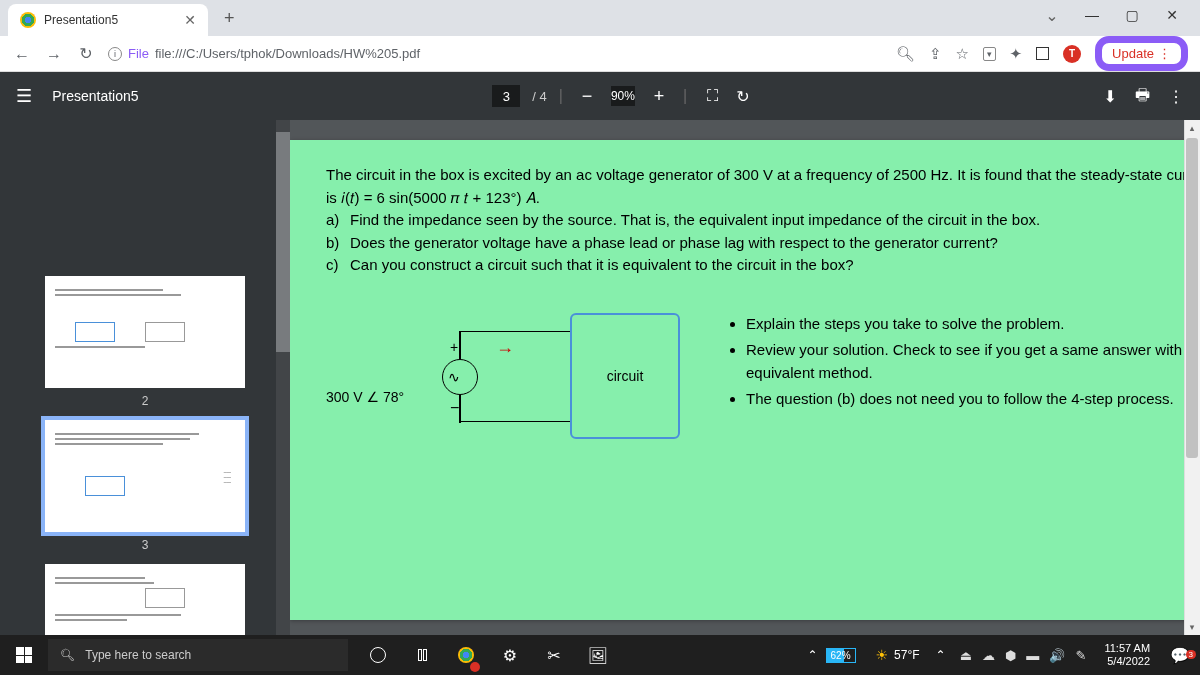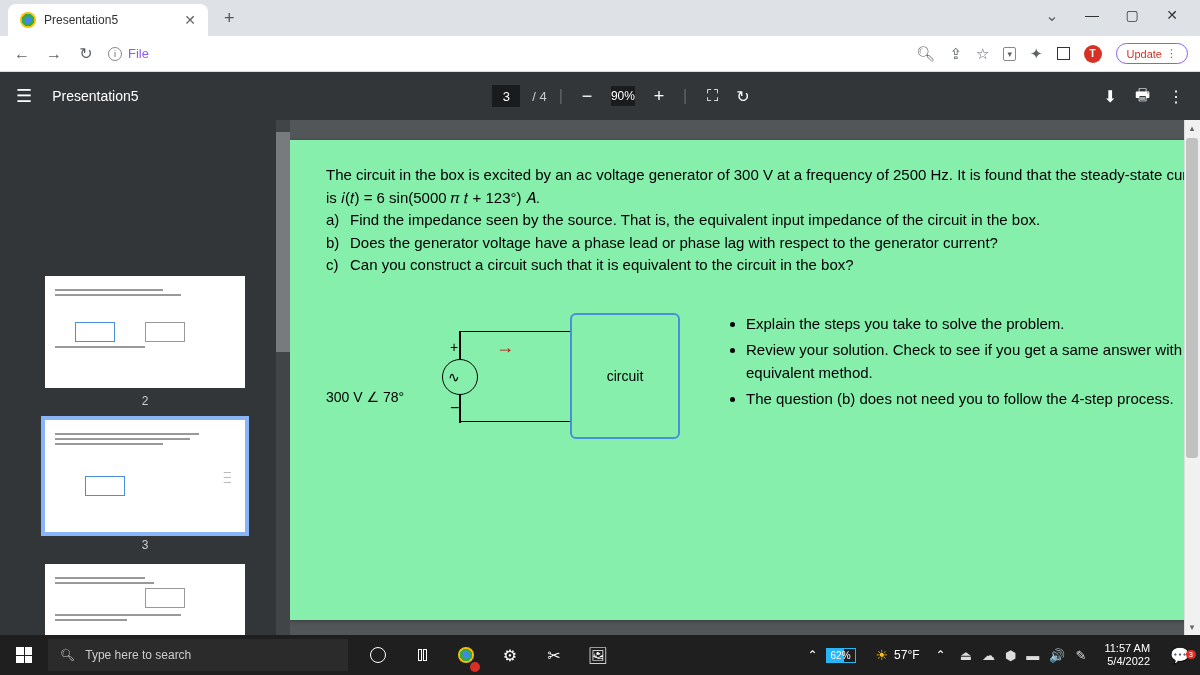--- a/index.html
+++ b/index.html
@@ -18,21 +18,21 @@
 .addr-bar { height: 36px; background: #fff; border-bottom: 1px solid #ddd; display: flex; align-items: center; padding: 0 12px; gap: 12px; }
 .nav-btn { color: #5f6368; font-size: 16px; width: 20px; text-align: center; }
 .url-bar { flex: 1; display: flex; align-items: center; gap: 6px; font-size: 13px; color: #5f6368; }
 .url-info { border: 1px solid #888; border-radius: 50%; width: 14px; height: 14px; display: inline-flex; align-items: center; justify-content: center; font-size: 9px; }
 .url-file { color: #8b5cf6; }
 .url-path { color: #5f6368; }
 .addr-icons { display: flex; align-items: center; gap: 14px; color: #5f6368; font-size: 15px; }
 .reader-icon { border: 1px solid #888; border-radius: 2px; padding: 1px 3px; font-size: 9px; }
 .ext-square { width: 13px; height: 13px; border: 1.5px solid #333; }
 .profile-badge { width: 18px; height: 18px; border-radius: 50%; background: #d93025; color: #fff; font-size: 10px; display: flex; align-items: center; justify-content: center; font-weight: bold; }
-.update-btn { border: 1px solid #8b5cf6; color: #d93025; border-radius: 14px; padding: 3px 10px; font-size: 11px; display: flex; align-items: center; gap: 4px; }
+.update-btn { border: 7px solid #8b5cf6; color: #d93025; border-radius: 14px; padding: 3px 10px; font-size: 13px; display: flex; align-items: center; gap: 4px; }
 
 .pdf-header { height: 48px; background: #323639; color: #fff; display: flex; align-items: center; padding: 0 16px; }
 .hamburger { font-size: 18px; margin-right: 20px; }
 .pdf-title { font-size: 14px; flex: 0 0 auto; }
 .pdf-center { flex: 1; display: flex; align-items: center; justify-content: center; gap: 12px; }
 .page-input { background: #191b1c; color: #fff; width: 28px; height: 22px; text-align: center; border: none; font-size: 13px; }
 .page-total { font-size: 13px; color: #ccc; }
 .pdf-sep { color: #666; }
 .zoom-btn { color: #fff; font-size: 18px; width: 24px; text-align: center; }
 .zoom-val { background: #191b1c; color: #fff; padding: 3px 0; font-size: 12px; }
@@ -119,20 +119,21 @@
   </div>
 </div>
 
 <div class="addr-bar">
   <span class="nav-btn">←</span>
   <span class="nav-btn">→</span>
   <span class="nav-btn">↻</span>
   <div class="url-bar">
     <span class="url-info">i</span>
     <span class="url-file">File</span>
+    <span class="url-path">file:///C:/Users/tphok/Downloads/HW%205.pdf</span>
   </div>
   <div class="addr-icons">
     <span>🔍︎</span>
     <span>⇪</span>
     <span>☆</span>
     <span class="reader-icon">▾</span>
     <span>✦</span>
     <span class="ext-square"></span>
     <span class="profile-badge">T</span>
     <span class="update-btn">

